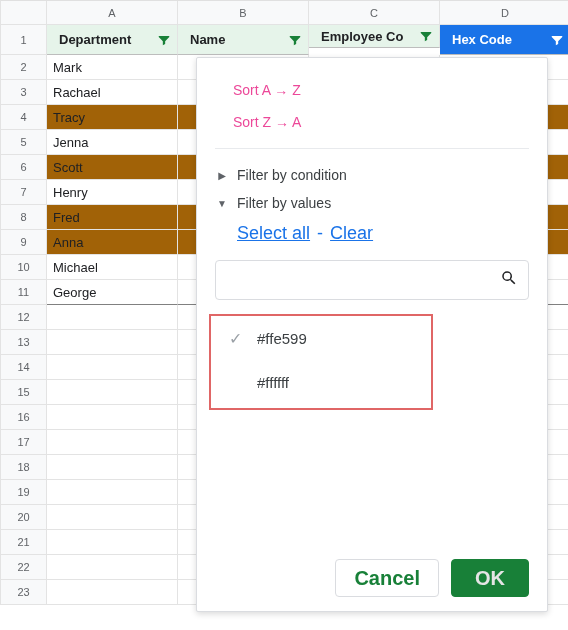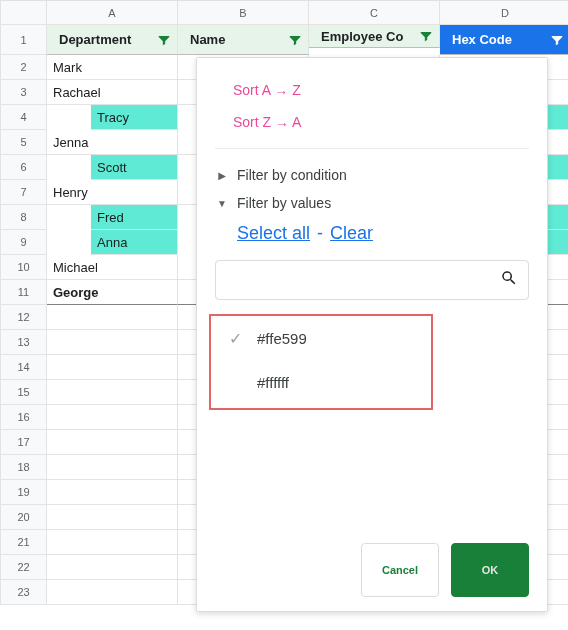--- a/index.html
+++ b/index.html
@@ -67,21 +67,21 @@
     border-radius: 2px;
     cursor: pointer;
   }
   .filter-btn svg { display: block; }
   .hdrcell.active .filter-btn svg path { fill: #fff; }
   .cell {
     height: 25px;
     padding-left: 6px;
     color: #202124;
   }
-  .hl { background: #5eead4; margin-left: 44px; }
+  .hl { background: #a16207; }
 
   
   .popup {
     position: absolute;
     left: 196px;
     top: 57px;
     width: 352px;
     height: 555px;
     background: #fff;
     border: 1px solid #dadce0;
@@ -173,24 +173,24 @@
   }
   .value-item .vlabel { padding-left: 6px; }
   .popup-footer {
     margin-top: auto;
     display: flex;
     justify-content: flex-end;
     gap: 12px;
     padding-top: 12px;
   }
   .btn {
-    height: 54px;
+    height: 38px;
     min-width: 78px;
     border-radius: 4px;
-    font-size: 11px;
+    font-size: 20px;
     font-weight: 600;
     display: flex;
     align-items: center;
     justify-content: center;
     cursor: pointer;
     padding: 0 18px;
   }
   .btn-cancel {
     border: 1px solid #dadce0;
     color: #188038;
@@ -283,21 +283,21 @@
     <div class="cell hl">Anna</div>
     <div class="cell hl"></div>
     <div class="cell hl"></div>
     <div class="cell hl"></div>
     <div class="rowhdr">10</div>
     <div class="cell">Michael</div>
     <div class="cell"></div>
     <div class="cell"></div>
     <div class="cell"></div>
     <div class="rowhdr">11</div>
-    <div class="cell" style="border-bottom: 1px solid rgb(128, 128, 128); font-weight: bold;">George</div>
+    <div class="cell" style="border-bottom: 1px solid rgb(128, 128, 128);">George</div>
     <div class="cell" style="border-bottom: 1px solid rgb(128, 128, 128);"></div>
     <div class="cell" style="border-bottom: 1px solid rgb(128, 128, 128);"></div>
     <div class="cell" style="border-bottom: 1px solid rgb(128, 128, 128);"></div>
     <div class="rowhdr">12</div>
     <div class="cell"></div>
     <div class="cell"></div>
     <div class="cell"></div>
     <div class="cell"></div>
     <div class="rowhdr">13</div>
     <div class="cell"></div>

